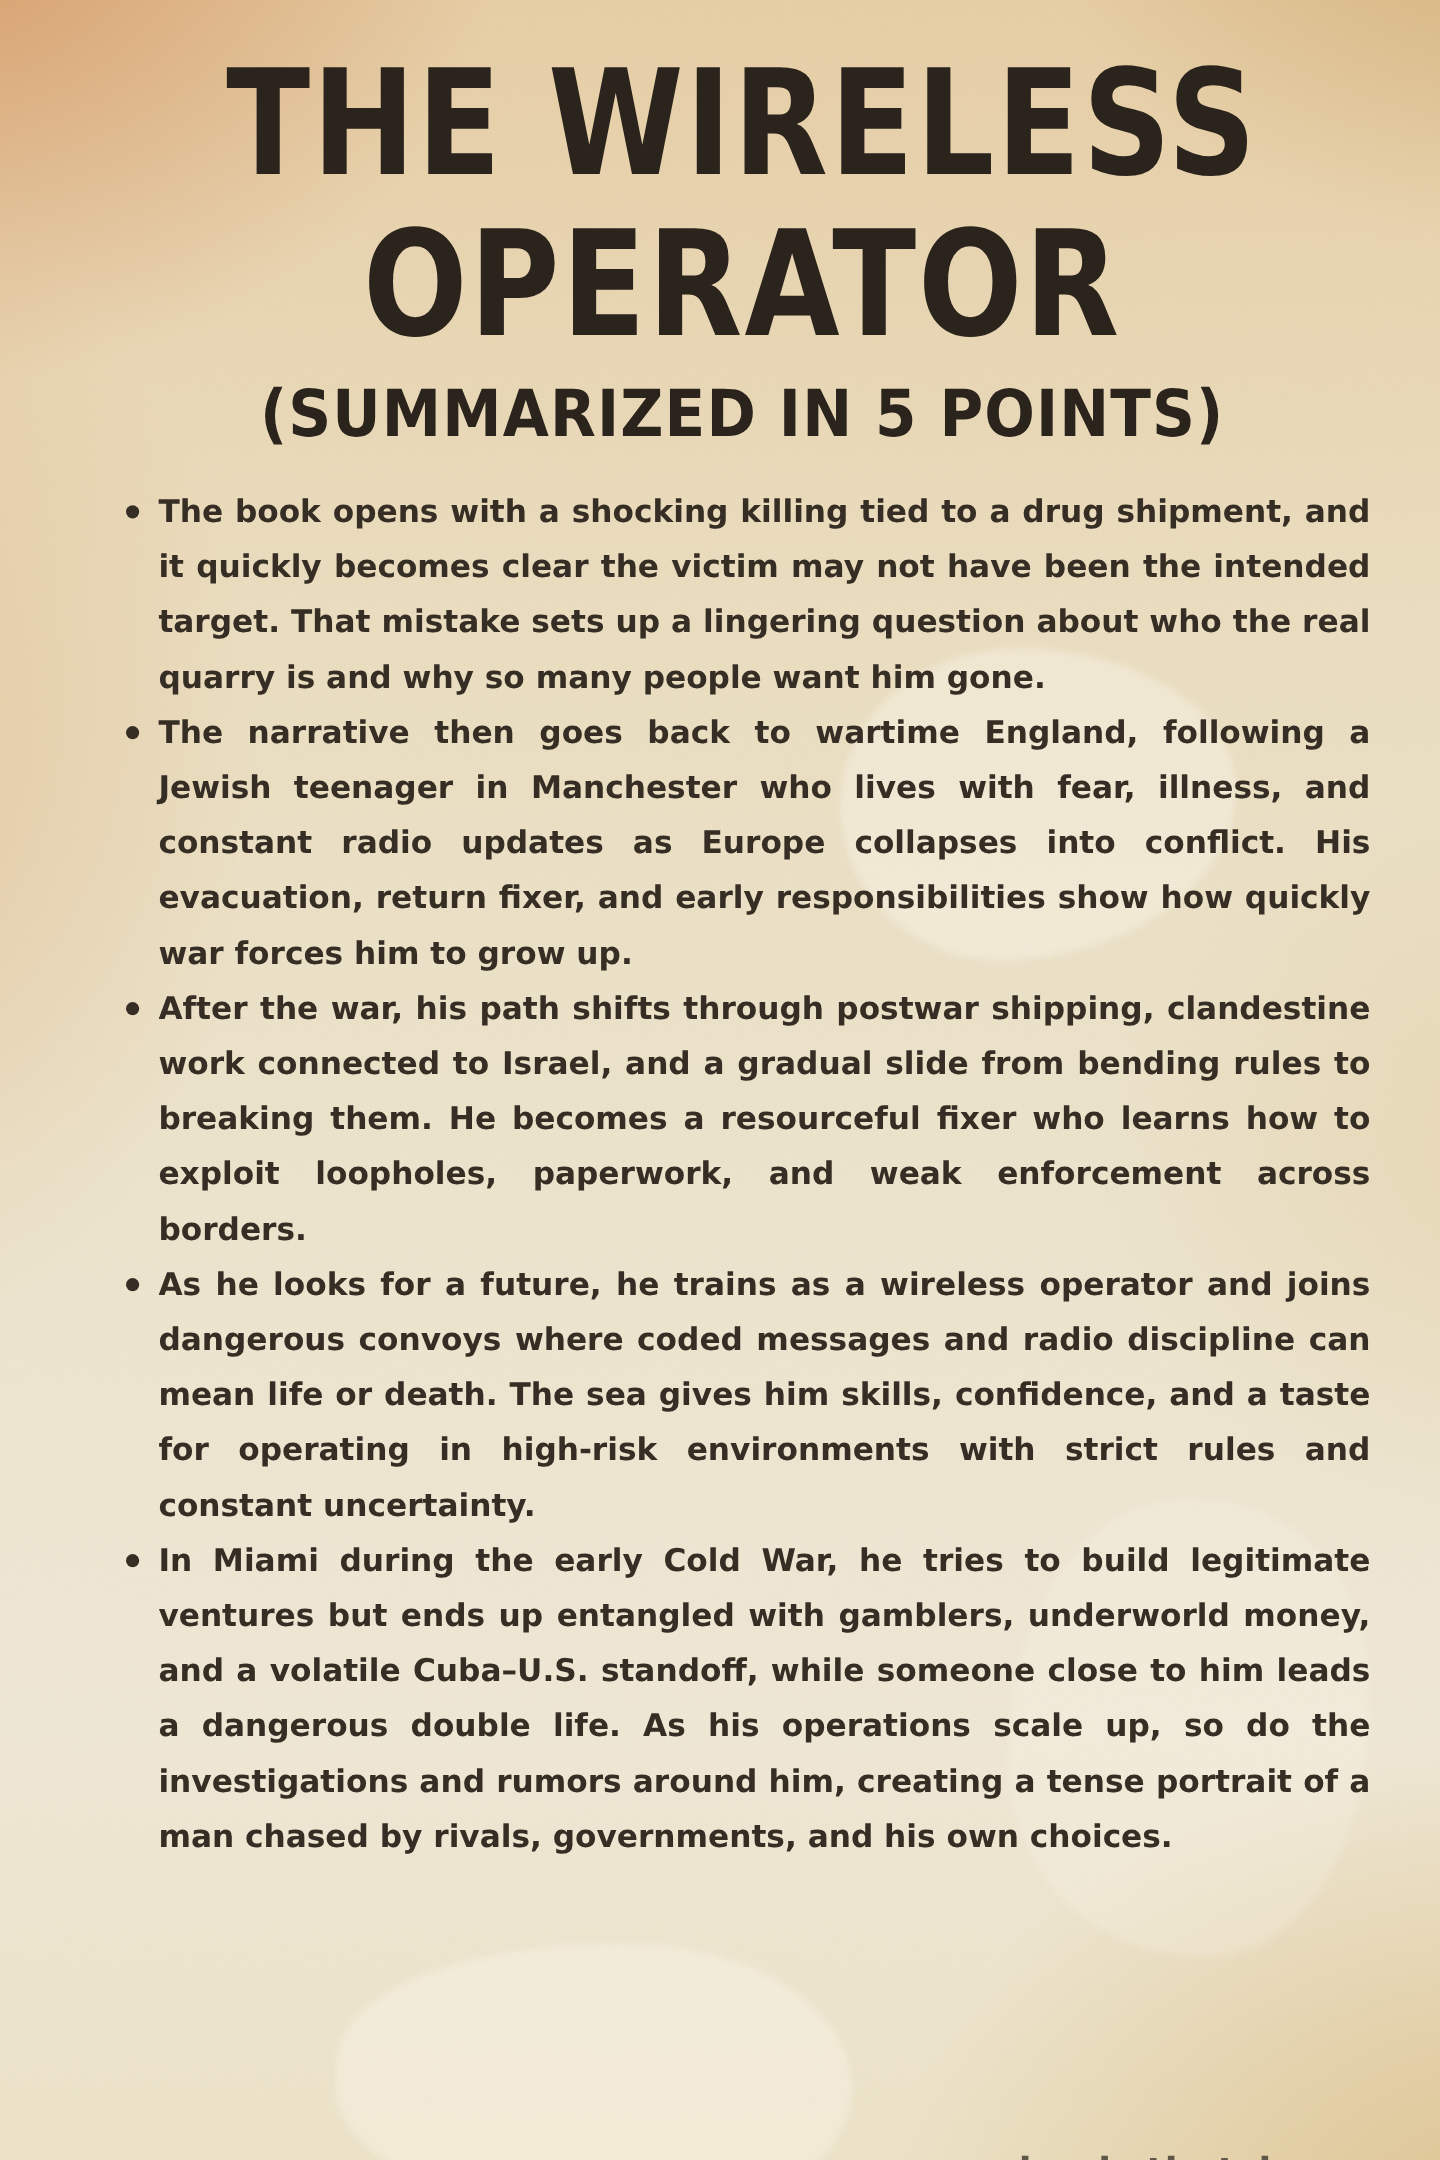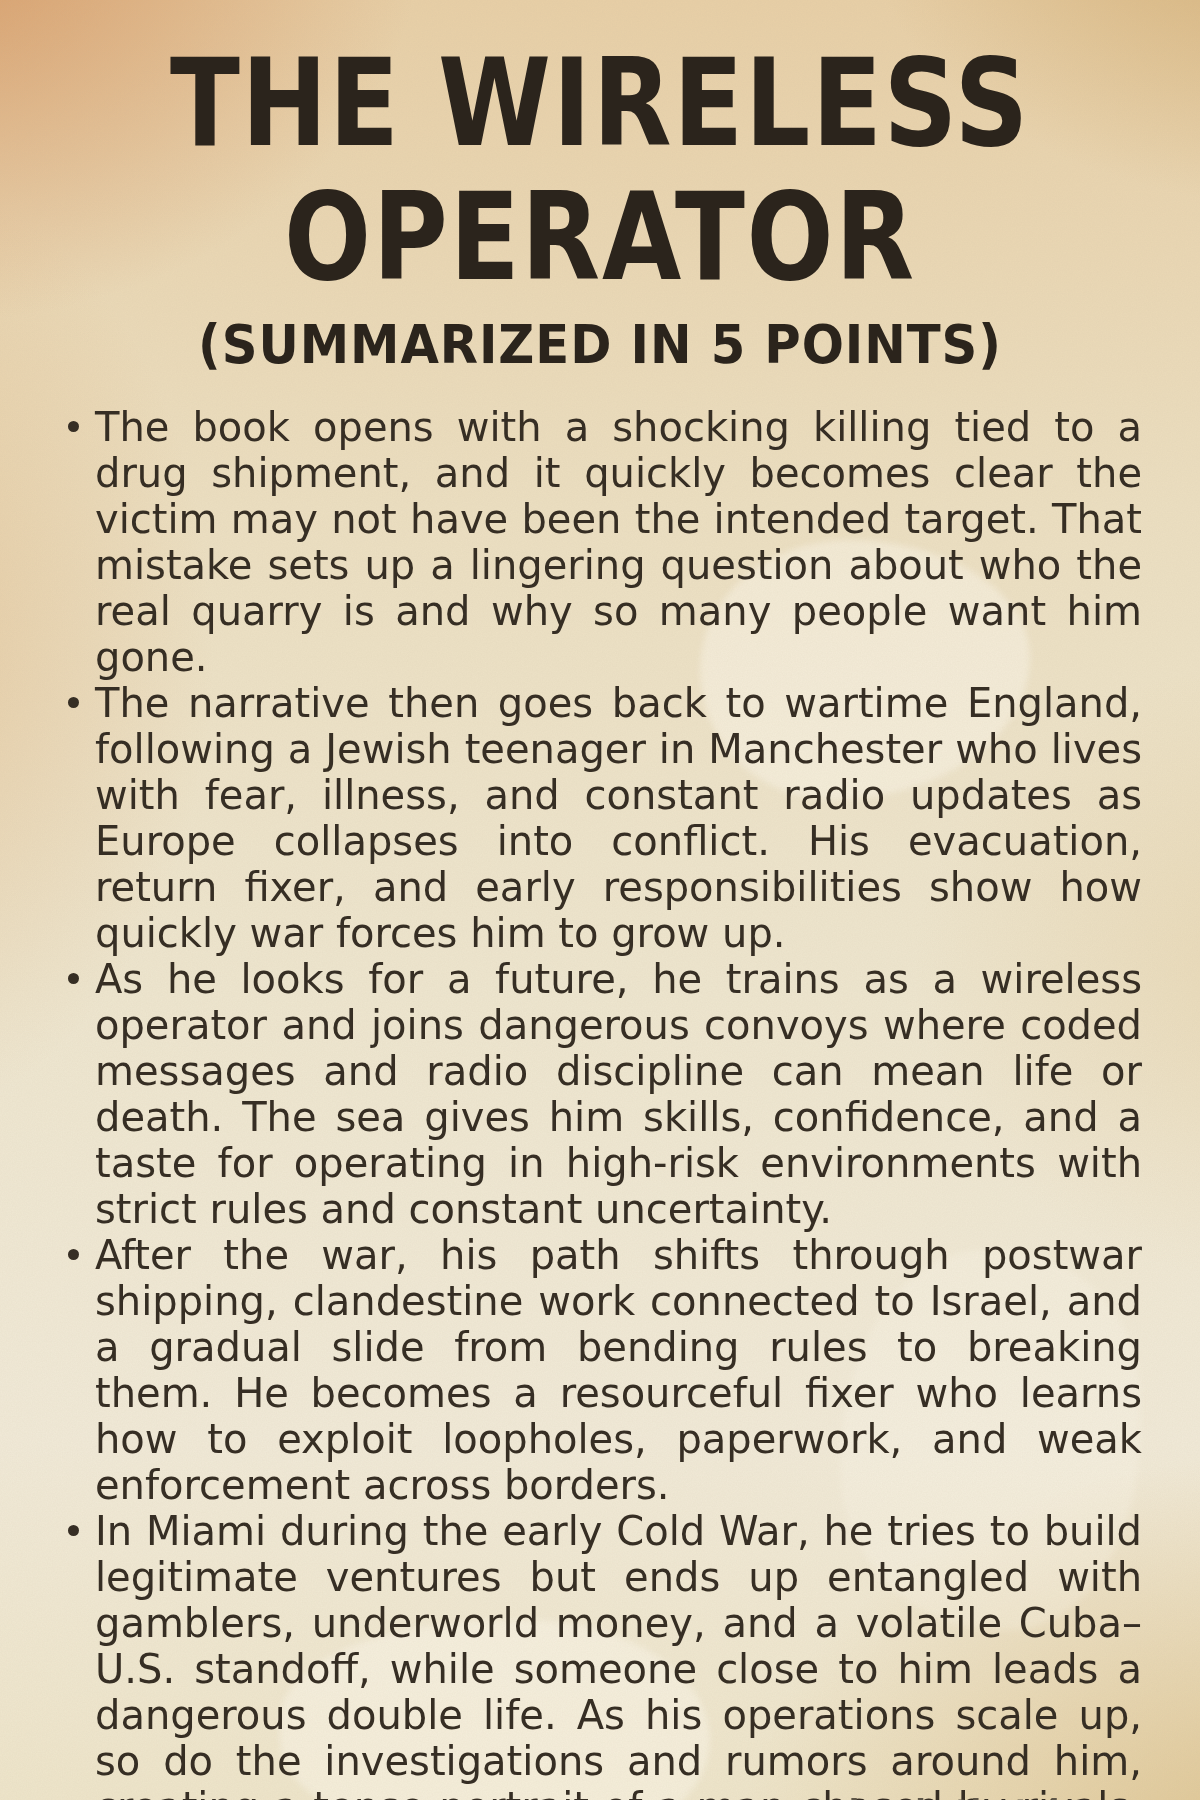--- a/index.html
+++ b/index.html
@@ -17,20 +17,21 @@
     margin:0 auto;
     overflow:hidden;
     font-family:"DejaVu Sans","Liberation Sans",sans-serif;
     background:
       radial-gradient(900px 720px at -6% -4%, rgba(200,108,46,0.55), rgba(200,108,46,0) 55%),
       radial-gradient(760px 540px at 108% -6%, rgba(188,136,58,0.48), rgba(188,136,58,0) 58%),
       radial-gradient(520px 760px at -9% 36%, rgba(213,148,78,0.30), rgba(213,148,78,0) 62%),
       radial-gradient(620px 520px at 107% 54%, rgba(214,170,96,0.22), rgba(214,170,96,0) 60%),
       radial-gradient(860px 640px at 106% 103%, rgba(204,158,78,0.48), rgba(204,158,78,0) 62%),
       linear-gradient(180deg,#e8cfa6 0%,#ecdfc1 28%,#eee6cf 55%,#f1ead8 80%,#eee5ca 100%);
+    padding-left: 37px;
   }
   .patch{position:absolute;background:rgba(252,248,238,0.45);filter:blur(3px);pointer-events:none;}
   .patch.p1{left:700px;top:540px;width:330px;height:260px;border-radius:45% 55% 60% 40%/50% 45% 55% 50%;}
   .patch.p2{left:280px;top:1620px;width:430px;height:230px;border-radius:55% 45% 40% 60%/45% 55% 50% 50%;}
   .patch.p3{left:840px;top:1250px;width:300px;height:380px;border-radius:50% 50% 45% 55%/60% 40% 55% 45%;opacity:.6;}
   .grain{position:absolute;inset:0;pointer-events:none;}
 
   .content{position:relative;z-index:3;height:100%;}
 
   .title{
@@ -58,22 +59,22 @@
     transform-origin:50% 0;
     white-space:nowrap;
   }
   .summary{
     margin:30px 58px 0 95px;
     list-style:none;
   }
   .summary li{
     position:relative;
     color:var(--body-text);
-    font-weight:normal;
-    font-size:40px;
+    font-weight:bold;
+    font-size:26px;
     line-height:46px;
     text-align:justify;
   }
   .bullet-dot{
     position:absolute;
     left:-27px;
     top:17px;
     width:11px;
     height:11px;
     border-radius:50%;
@@ -118,25 +119,25 @@
       <li>
         <span class="bullet-dot"></span>
         <span>The book opens with a shocking killing tied to a drug shipment, and it quickly becomes clear the victim may not have been the intended target. That mistake sets up a lingering question about who the real quarry is and why so many people want him gone.</span>
       </li>
       <li>
         <span class="bullet-dot"></span>
         <span>The narrative then goes back to wartime England, following a Jewish teenager in Manchester who lives with fear, illness, and constant radio updates as Europe collapses into conflict. His evacuation, return fixer, and early responsibilities show how quickly war forces him to grow up.</span>
       </li>
       <li>
         <span class="bullet-dot"></span>
-        <span>As he looks for a future, he trains as a wireless operator and joins dangerous convoys where coded messages and radio discipline can mean life or death. The sea gives him skills, confidence, and a taste for operating in high-risk environments with strict rules and constant uncertainty.</span>
+        <span>After the war, his path shifts through postwar shipping, clandestine work connected to Israel, and a gradual slide from bending rules to breaking them. He becomes a resourceful fixer who learns how to exploit loopholes, paperwork, and weak enforcement across borders.</span>
       </li>
       <li>
         <span class="bullet-dot"></span>
-        <span>After the war, his path shifts through postwar shipping, clandestine work connected to Israel, and a gradual slide from bending rules to breaking them. He becomes a resourceful fixer who learns how to exploit loopholes, paperwork, and weak enforcement across borders.</span>
+        <span>As he looks for a future, he trains as a wireless operator and joins dangerous convoys where coded messages and radio discipline can mean life or death. The sea gives him skills, confidence, and a taste for operating in high-risk environments with strict rules and constant uncertainty.</span>
       </li>
       <li>
         <span class="bullet-dot"></span>
         <span>In Miami during the early Cold War, he tries to build legitimate ventures but ends up entangled with gamblers, underworld money, and a volatile Cuba–U.S. standoff, while someone close to him leads a dangerous double life. As his operations scale up, so do the investigations and rumors around him, creating a tense portrait of a man chased by rivals, governments, and his own choices.</span>
       </li>
     </ul>
 
     <div class="watermark">booksthatslay.com</div>
   </div>
 </div>

